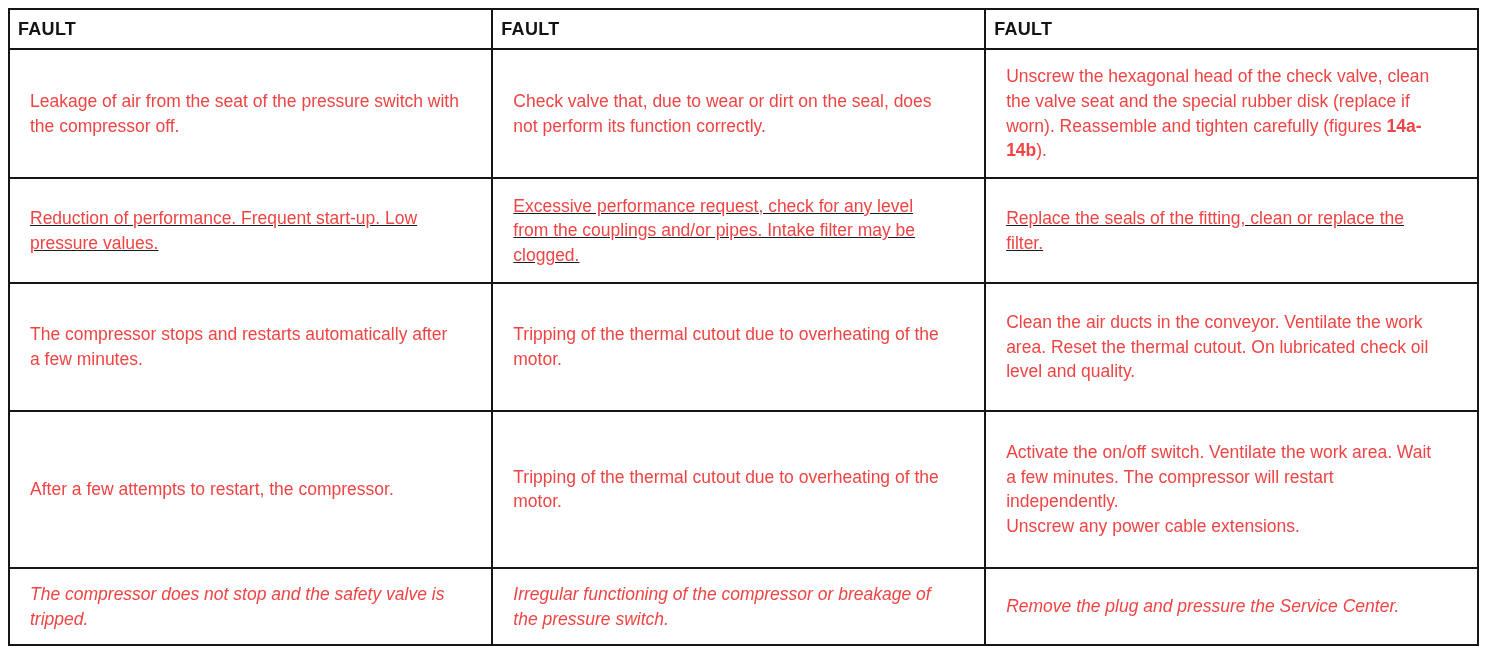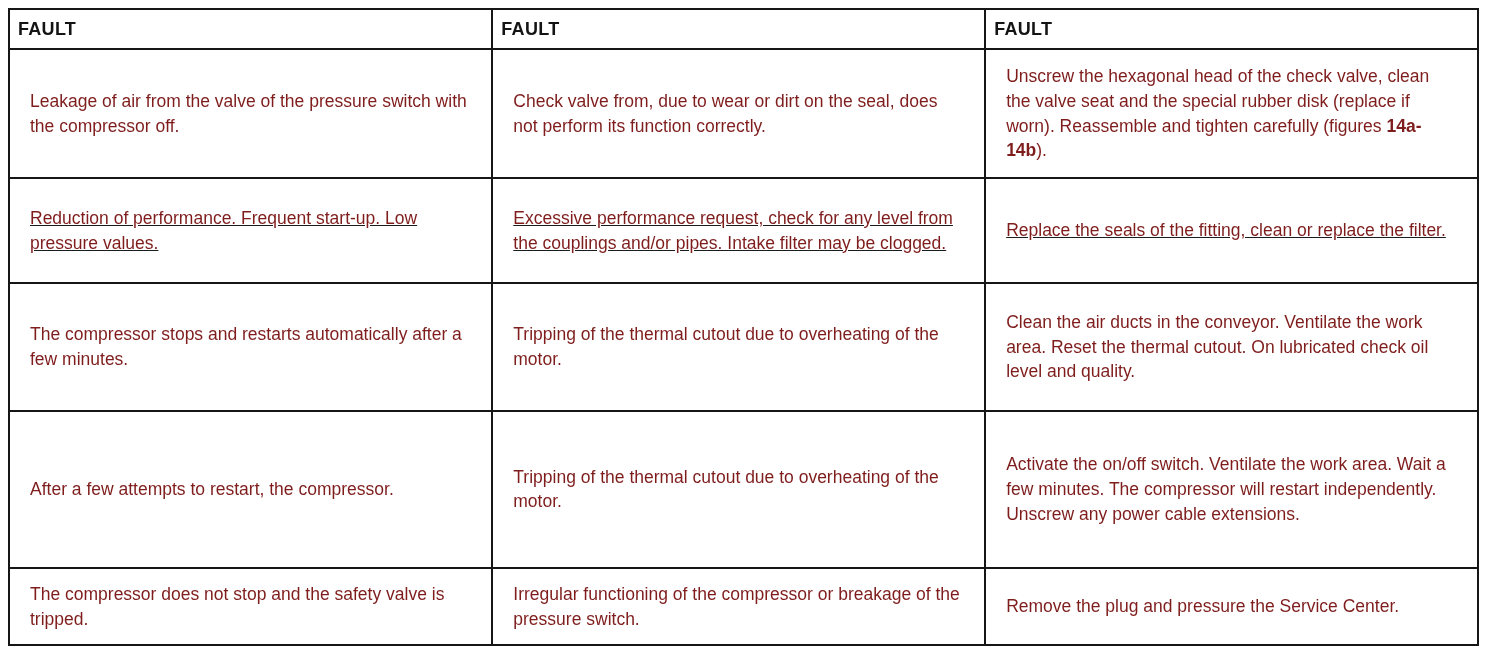--- a/index.html
+++ b/index.html
@@ -39,31 +39,31 @@
     text-align: left;
     height: 40px;
     padding: 6px 8px;
     letter-spacing: 0.3px;
     color: #141414;
   }
   .fault-table td {
     font-size: 17.5px;
     line-height: 1.42;
     text-align: left;
-    padding: 10px 20px 10px 20px;
-    color: #7f1d1d;
+    padding: 10px 32px 10px 20px;
+    color: #ef4444;
   }
   col.c1 { width: 32.9%; }
   col.c2 { width: 33.55%; }
   col.c3 { width: 33.55%; }
   tr.r1 { height: 128px; }
   tr.r2 { height: 104px; text-decoration: underline; }
   tr.r3 { height: 126px; }
   tr.r4 { height: 156px; }
-  tr.r5 { height: 76px; }
+  tr.r5 { height: 76px; font-style: italic; }
   .fault-table b { font-weight: bold; }
   .block { display: block; }
 </style>
 </head>
 <body>
 
 <div class="page">
   <table class="fault-table">
     <colgroup>
       <col class="c1">
@@ -73,24 +73,24 @@
     <thead>
       <tr>
         <th>FAULT</th>
         <th>FAULT</th>
         <th>FAULT</th>
       </tr>
     </thead>
     <tbody>
       <tr class="r1">
         <td>
-          <span>Leakage of air from the valve of the pressure switch with the compressor off.</span>
+          <span>Leakage of air from the seat of the pressure switch with the compressor off.</span>
         </td>
         <td>
-          <span>Check valve from, due to wear or dirt on the seal, does not perform its function correctly.</span>
+          <span>Check valve that, due to wear or dirt on the seal, does not perform its function correctly.</span>
         </td>
         <td>
           <span>Unscrew the hexagonal head of the check valve, clean the valve seat and the special rubber disk (replace if worn). Reassemble and tighten carefully (figures </span><b>14a-14b</b><span>).</span>
         </td>
       </tr>
       <tr class="r2">
         <td>
           <span>Reduction of performance. Frequent start-up. Low pressure values.</span>
         </td>
         <td>

